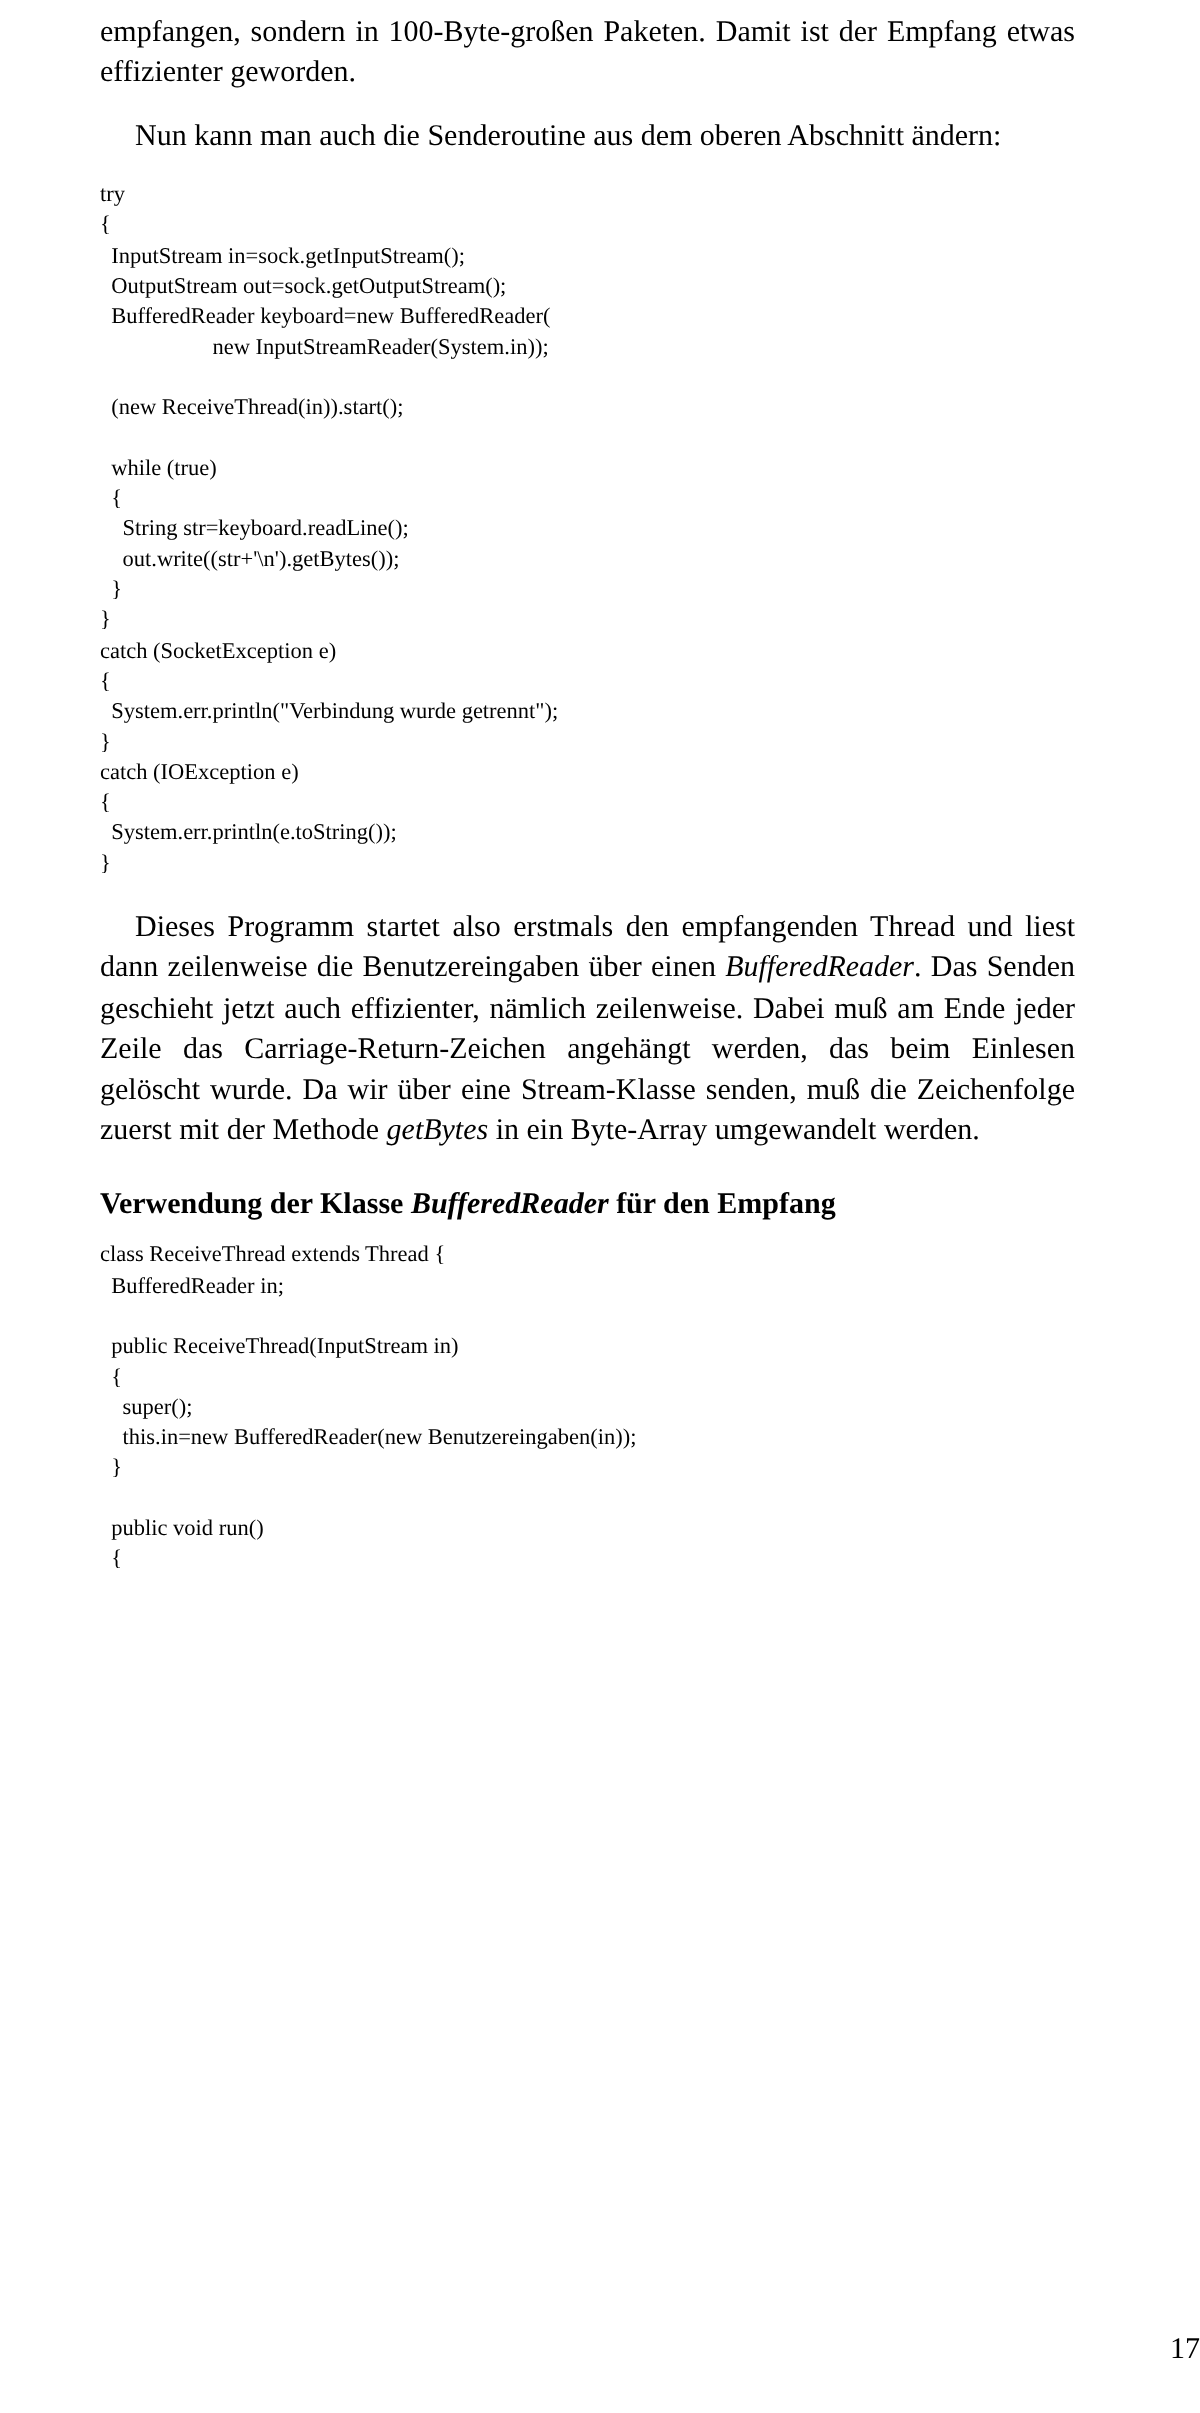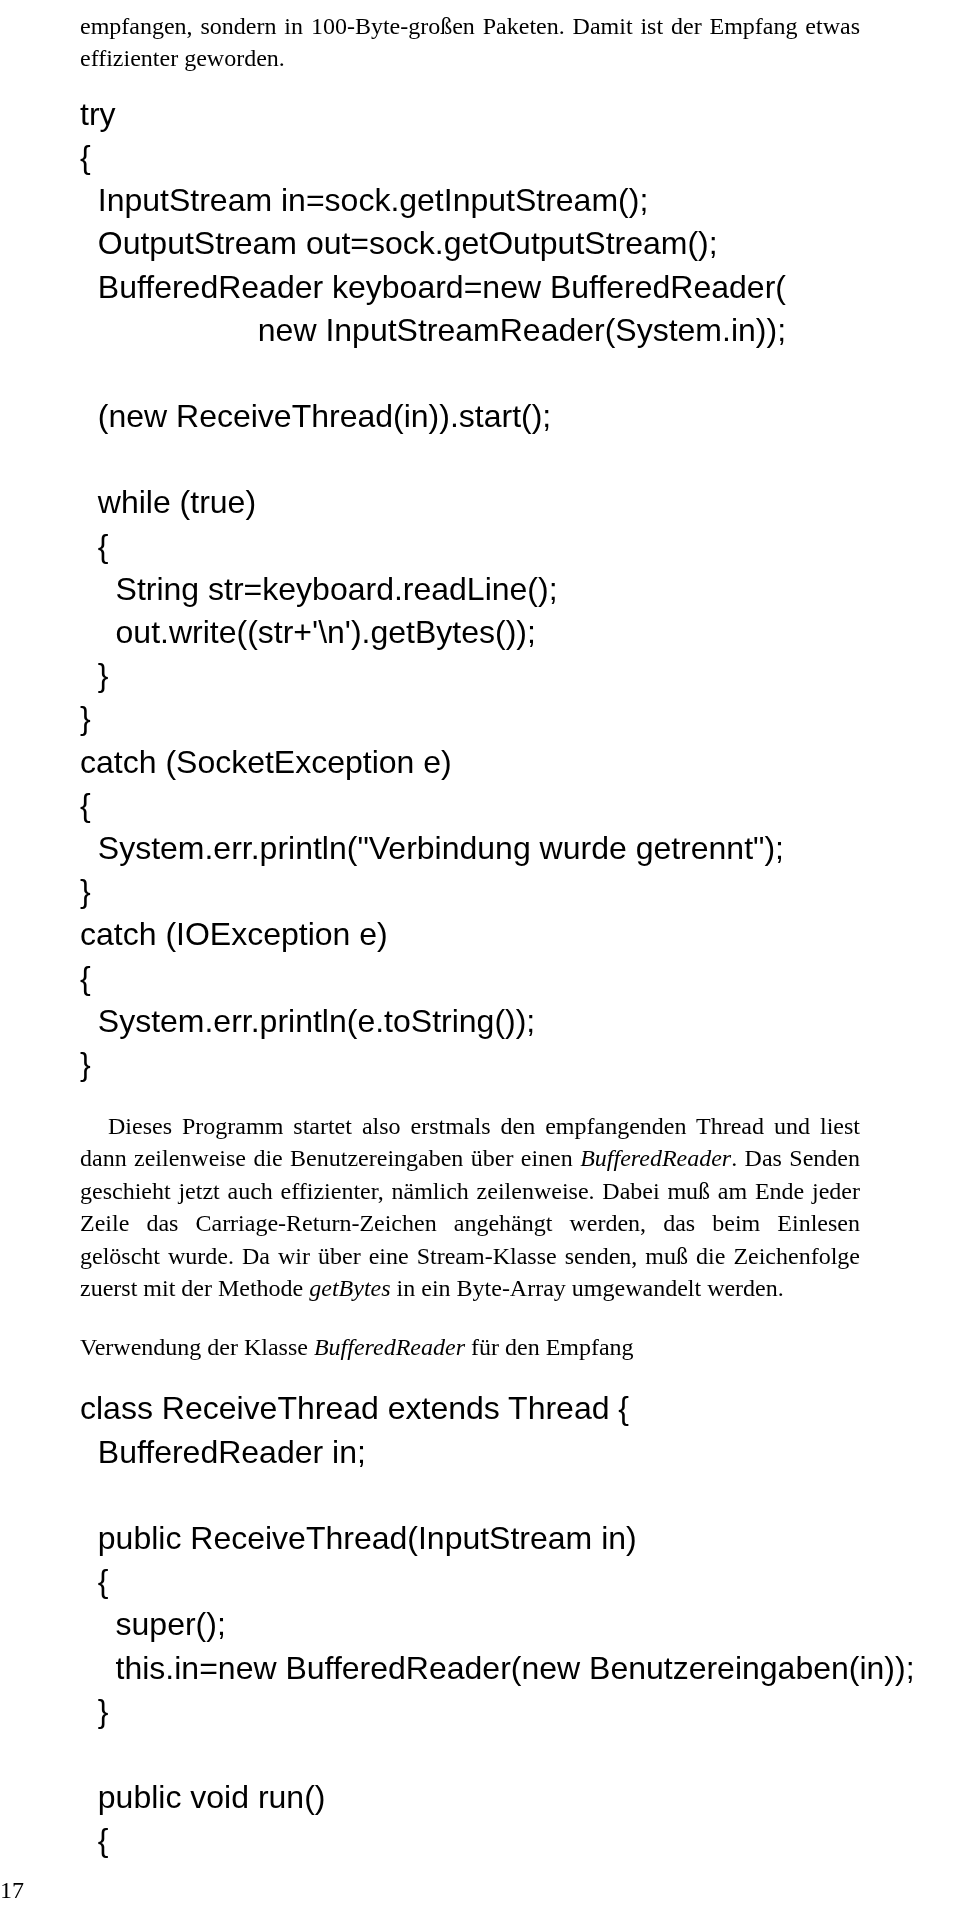--- a/index.html
+++ b/index.html
@@ -19,47 +19,48 @@
   }
   .para {
     font-size: 24px;
     line-height: 1.35;
     text-align: justify;
     margin: 0 0 18px 0;
   }
   .para-noindent { text-indent: 0; }
   .para-indent { text-indent: 28px; }
   .code {
-    font-family: Liberation Sans, sans-serif;
-    font-size: 32px;
+    font-family: Liberation Serif, serif;
+    font-size: 18px;
     line-height: 1.35;
     white-space: pre;
     margin: 0 0 24px 0;
   }
   .heading {
     font-size: 24px;
-    font-weight: normal;
-    margin: 30px 0 26px 0;
+    font-weight: bold;
+    margin: 30px 0 14px 0;
   }
   .italic { font-style: italic; }
   .pagenum {
     position: absolute;
-    bottom: 26px;
+    bottom: 37px;
     left: 0; right: 0;
-    text-align: left;
+    text-align: right;
     font-size: 24px;
   }
 </style>
 </head>
 <body>
 
 <div class="page">
 
   <p class="para para-noindent">empfangen, sondern in 100-Byte-großen Paketen. Damit ist der Empfang etwas effizienter geworden.</p>
 
+  <p class="para para-indent">Nun kann man auch die Senderoutine aus dem oberen Abschnitt ändern:</p>
 
   <div class="code">try
 {
   InputStream in=sock.getInputStream();
   OutputStream out=sock.getOutputStream();
   BufferedReader keyboard=new BufferedReader(
                     new InputStreamReader(System.in));
 
   (new ReceiveThread(in)).start();
 

